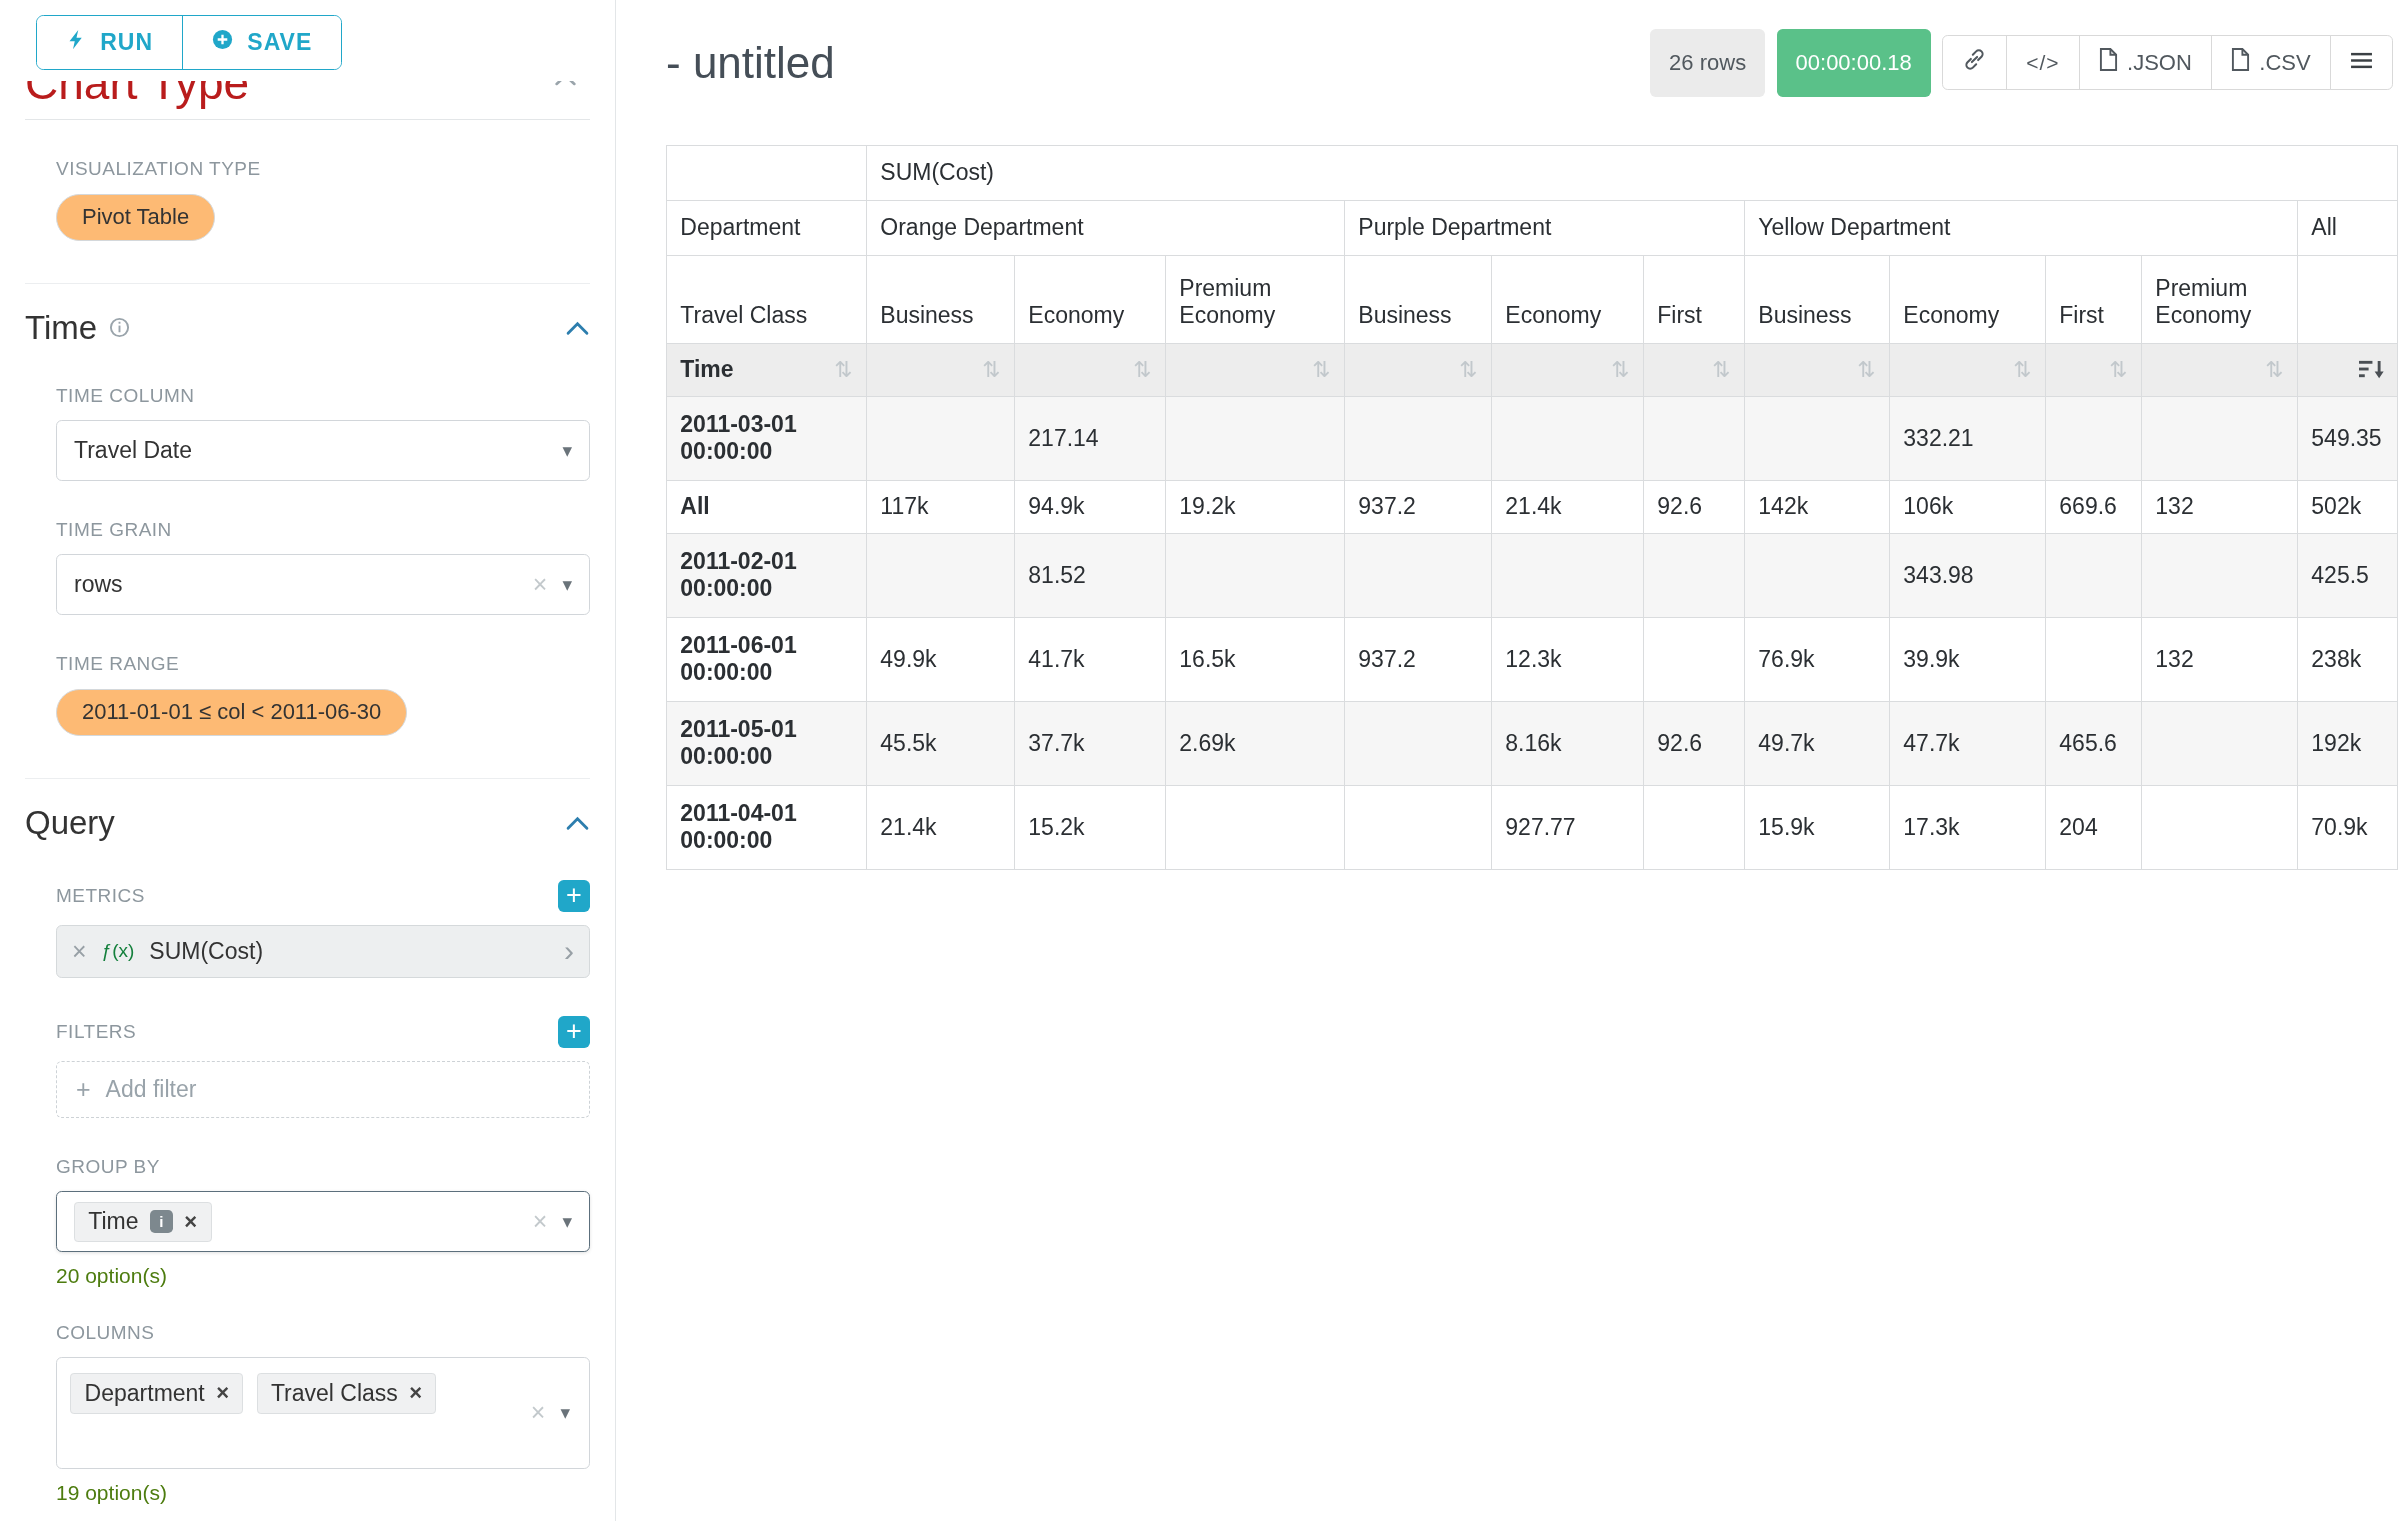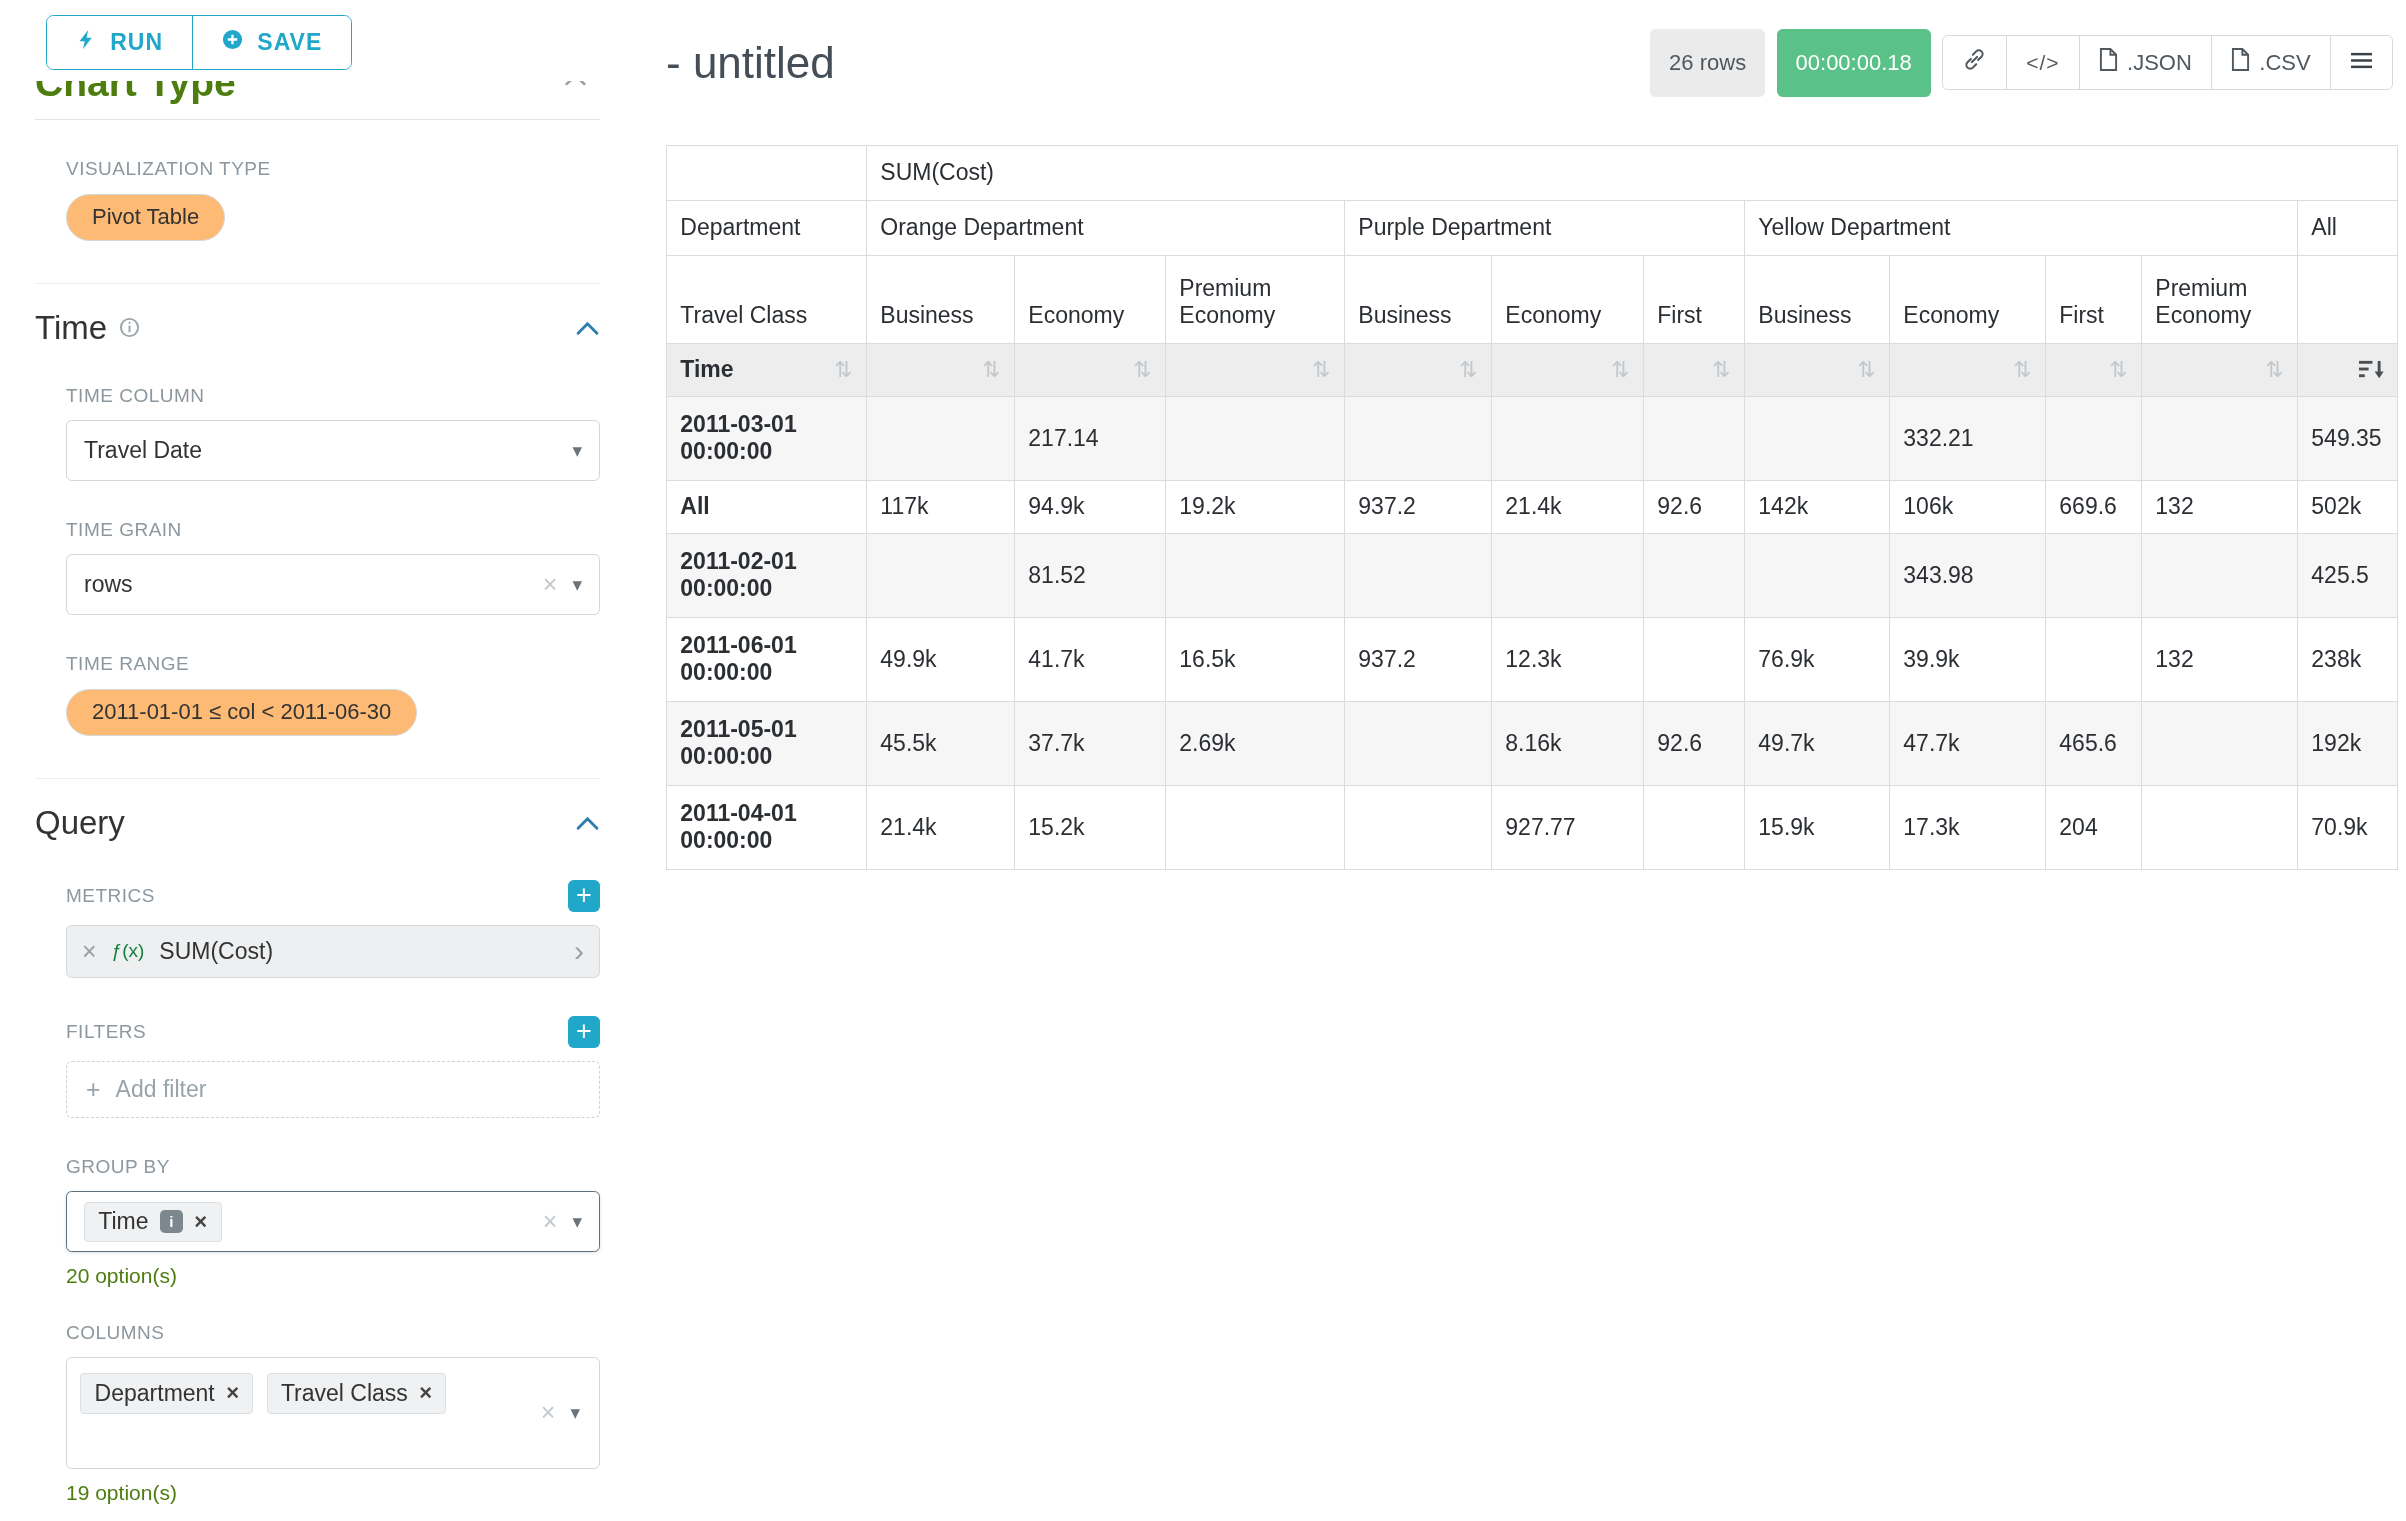--- a/index.html
+++ b/index.html
@@ -4,34 +4,34 @@
 <style>
   * { box-sizing: border-box; margin: 0; padding: 0; }
   html, body {
     width: 2406px; height: 1522px; overflow: hidden;
     background: #fff; color: #333;
     font-family: "Liberation Sans", "DejaVu Sans", sans-serif;
   }
 
   
   .sidebar {
-    position: absolute; left: 10px; top: 0; width: 616px; height: 1522px;
+    position: absolute; left: 0; top: 0; width: 616px; height: 1522px;
     background: #fff; border-right: 1px solid #e3e6e8; padding: 0 25px; overflow: hidden;
   }
   .actions { padding: 15px 0 0 11.4px; }
   .btn-group { display: inline-flex; border: 1px solid #20a7c9; border-radius: 7.6px; overflow: hidden; background: #fff; }
   .btn-group button {
     display: inline-flex; align-items: center; gap: 13.3px; height: 53px; padding: 0 28.5px;
     background: #fff; border: none; cursor: pointer; font-family: inherit;
     color: #20a7c9; font-size: 23px; font-weight: bold; letter-spacing: 1px;
   }
   .btn-group .btn-save { border-left: 1px solid #20a7c9; }
 
   .chart-type-clip { position: relative; height: 28.5px; overflow: hidden; margin-top: 11.4px; }
-  .chart-type-clip h2 { font-size: 39px; font-weight: 700; color: #4d7c0f; line-height: 42px; margin-top: -19px; }
+  .chart-type-clip h2 { font-size: 46px; font-weight: 400; color: #b91c1c; line-height: 42px; margin-top: -19px; }
   .chart-type-clip .clip-chevron { position: absolute; right: 13.3px; top: -9.5px; }
 
   .divider { border-top: 1px solid #e3e6e8; margin-top: 9.5px; }
   .section-sep { border-top: 1px solid #eceef0; margin-top: 42px; }
 
   .control { padding-left: 31px; }
   .field-label { font-size: 19px; color: #8d979e; letter-spacing: 0.5px; margin-top: 38px; }
   .pill {
     display: inline-block; margin-top: 13.3px; padding: 9.5px 25px; font-size: 22px; color: #333;
     background: #fdba74; border: 1px solid #d4d8db; border-radius: 950px; white-space: nowrap;

